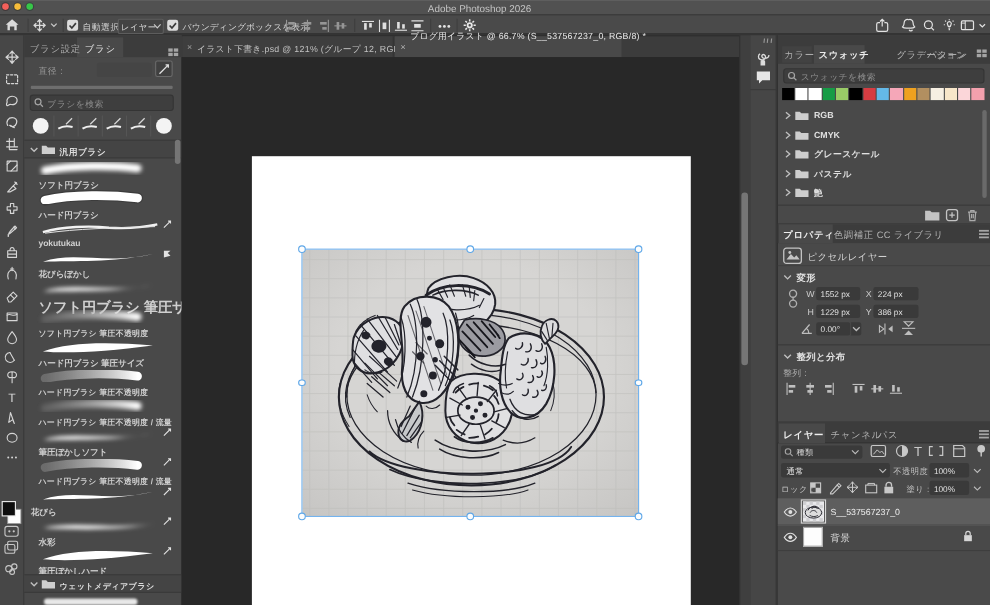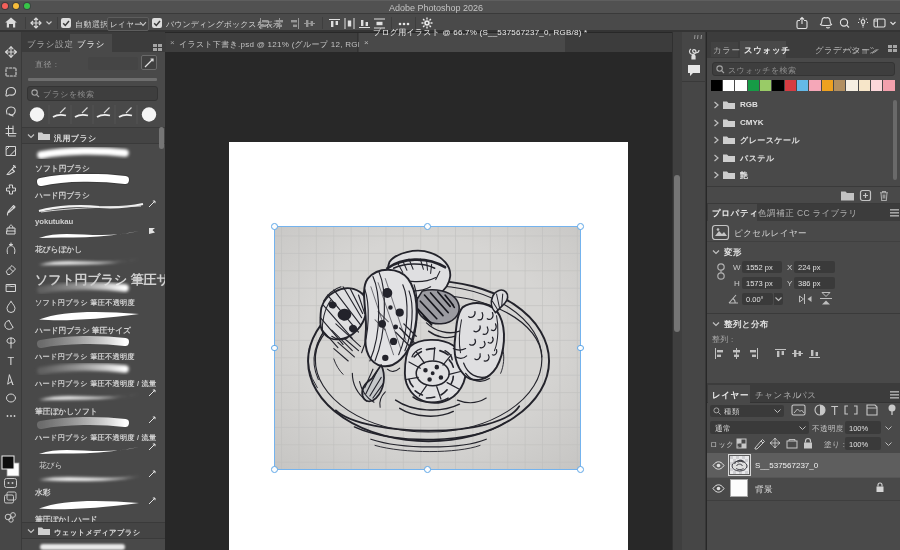--- a/index.html
+++ b/index.html
@@ -360,21 +360,21 @@
     </svg>
     <div class="txt" style="left:35px;top:432.5px;font-size:7.2px;font-weight:bold;letter-spacing:0.25px;color:#d0d0d0">ハード円ブラシ 筆圧不透明度 / 流量</div>
     <div class="abs" style="left:27px;top:442px;width:130px;height:17px;overflow:hidden">
       <svg width="130" height="17" viewBox="0 0 130 17" style="position:absolute;left:0;top:0">
         <path d="M12 12 C40 2 70 15 112 5 C75 13 40 11 12 12z" fill="#fff" filter="url(#bl1)"></path>
       </svg>
     </div>
     <svg style="left:148px;top:443px" width="8" height="8">
       <path d="M1 7 7 1M4.8 1H7v2.2" stroke="#e2e2e2" stroke-width="1" fill="none"></path>
     </svg>
-    <div class="txt" style="left:39px;top:459.5px;font-size:7.8px;font-weight:normal;letter-spacing:-0.1px;color:#d0d0d0">花びら</div>
+    <div class="txt" style="left:28px;top:459.5px;font-size:7.8px;font-weight:bold;letter-spacing:-0.1px;color:#d0d0d0">花びら</div>
     <div class="abs" style="left:27px;top:469px;width:130px;height:17px;overflow:hidden">
       <svg width="130" height="17" viewBox="0 0 130 17" style="position:absolute;left:0;top:0">
         <path d="M12 11 C40 4 80 13 114 7 C78 14 40 12 12 11z" fill="#fff" filter="url(#bl3)"></path>
       </svg>
     </div>
     <svg style="left:148px;top:470px" width="8" height="8">
       <path d="M1 7 7 1M4.8 1H7v2.2" stroke="#e2e2e2" stroke-width="1" fill="none"></path>
     </svg>
     <div class="txt" style="left:35px;top:486.5px;font-size:7.8px;font-weight:bold;letter-spacing:-0.1px;color:#d0d0d0">水彩</div>
     <div class="abs" style="left:27px;top:496px;width:130px;height:17px;overflow:hidden">
@@ -667,21 +667,21 @@
       </g>
     </svg>
     <div class="txt" style="left:733px;top:263px;font-size:8px;color:#cccccc">W</div>
     <div class="abs" style="left:742px;top:261px;width:40px;height:12px;background:#3a3a3a;border-radius:2px"></div>
     <div class="txt" style="left:746px;top:263px;font-size:7.5px;color:#e2e2e2">1552 px</div>
     <div class="txt" style="left:787px;top:263px;font-size:8px;color:#cccccc">X</div>
     <div class="abs" style="left:794px;top:261px;width:41px;height:12px;background:#3a3a3a;border-radius:2px"></div>
     <div class="txt" style="left:798px;top:263px;font-size:7.5px;color:#e2e2e2">224 px</div>
     <div class="txt" style="left:734px;top:279px;font-size:8px;color:#cccccc">H</div>
     <div class="abs" style="left:742px;top:277px;width:40px;height:12px;background:#3a3a3a;border-radius:2px"></div>
-    <div class="txt" style="left:746px;top:279px;font-size:7.5px;color:#e2e2e2">1573 px</div>
+    <div class="txt" style="left:746px;top:279px;font-size:7.5px;color:#e2e2e2">1229 px</div>
     <div class="txt" style="left:787px;top:279px;font-size:8px;color:#cccccc">Y</div>
     <div class="abs" style="left:794px;top:277px;width:41px;height:12px;background:#3a3a3a;border-radius:2px"></div>
     <div class="txt" style="left:798px;top:279px;font-size:7.5px;color:#e2e2e2">386 px</div>
     <svg style="left:728px;top:294px" width="11" height="10">
       <path d="M1 9h9M1 9 8 1M5 4.5c1.5 1 2.3 2.5 2.3 4.5" stroke="#bdbdbd" stroke-width="1.1" fill="none"></path>
     </svg>
     <div class="abs" style="left:742px;top:293px;width:31px;height:12px;background:#3a3a3a;border-radius:2px"></div>
     <div class="txt" style="left:746px;top:295px;font-size:7.5px;color:#e2e2e2">0.00°</div>
     <div class="abs" style="left:773px;top:293px;width:10px;height:12px;background:#3a3a3a;border-left:1px solid #4a4a4a;border-radius:0 2px 2px 0"></div>
     <svg style="left:775px;top:297px" width="7" height="5">

